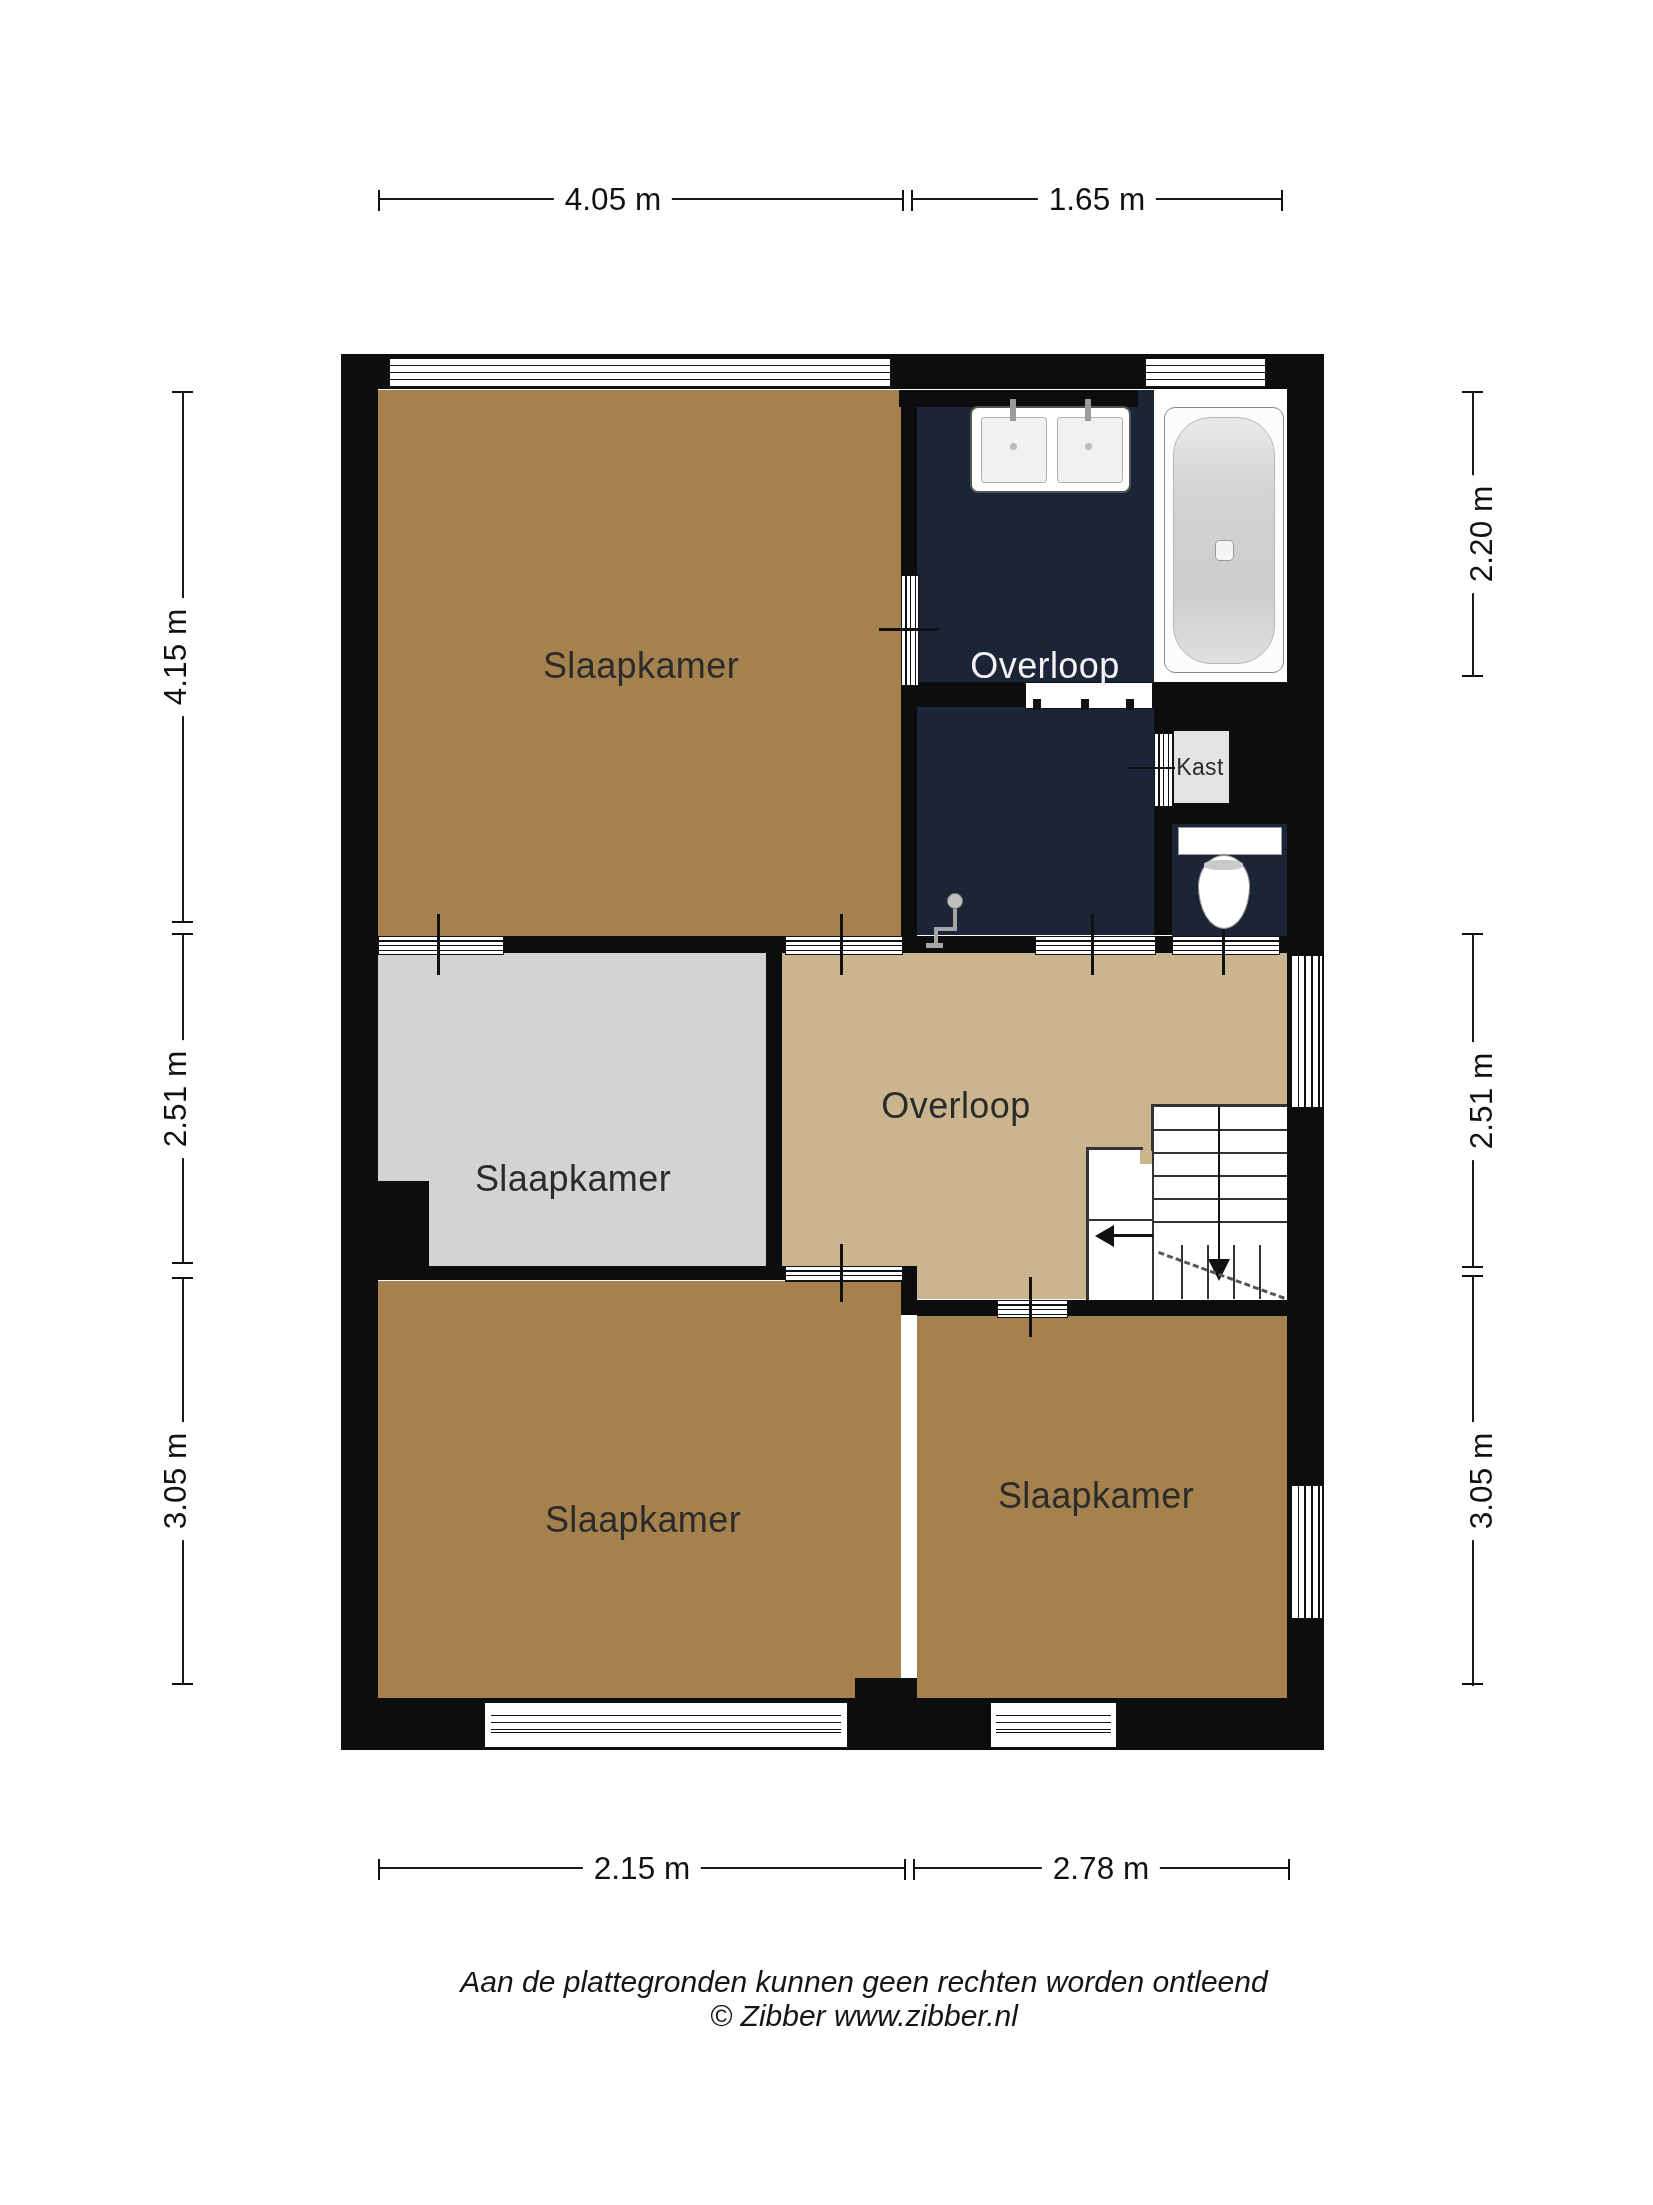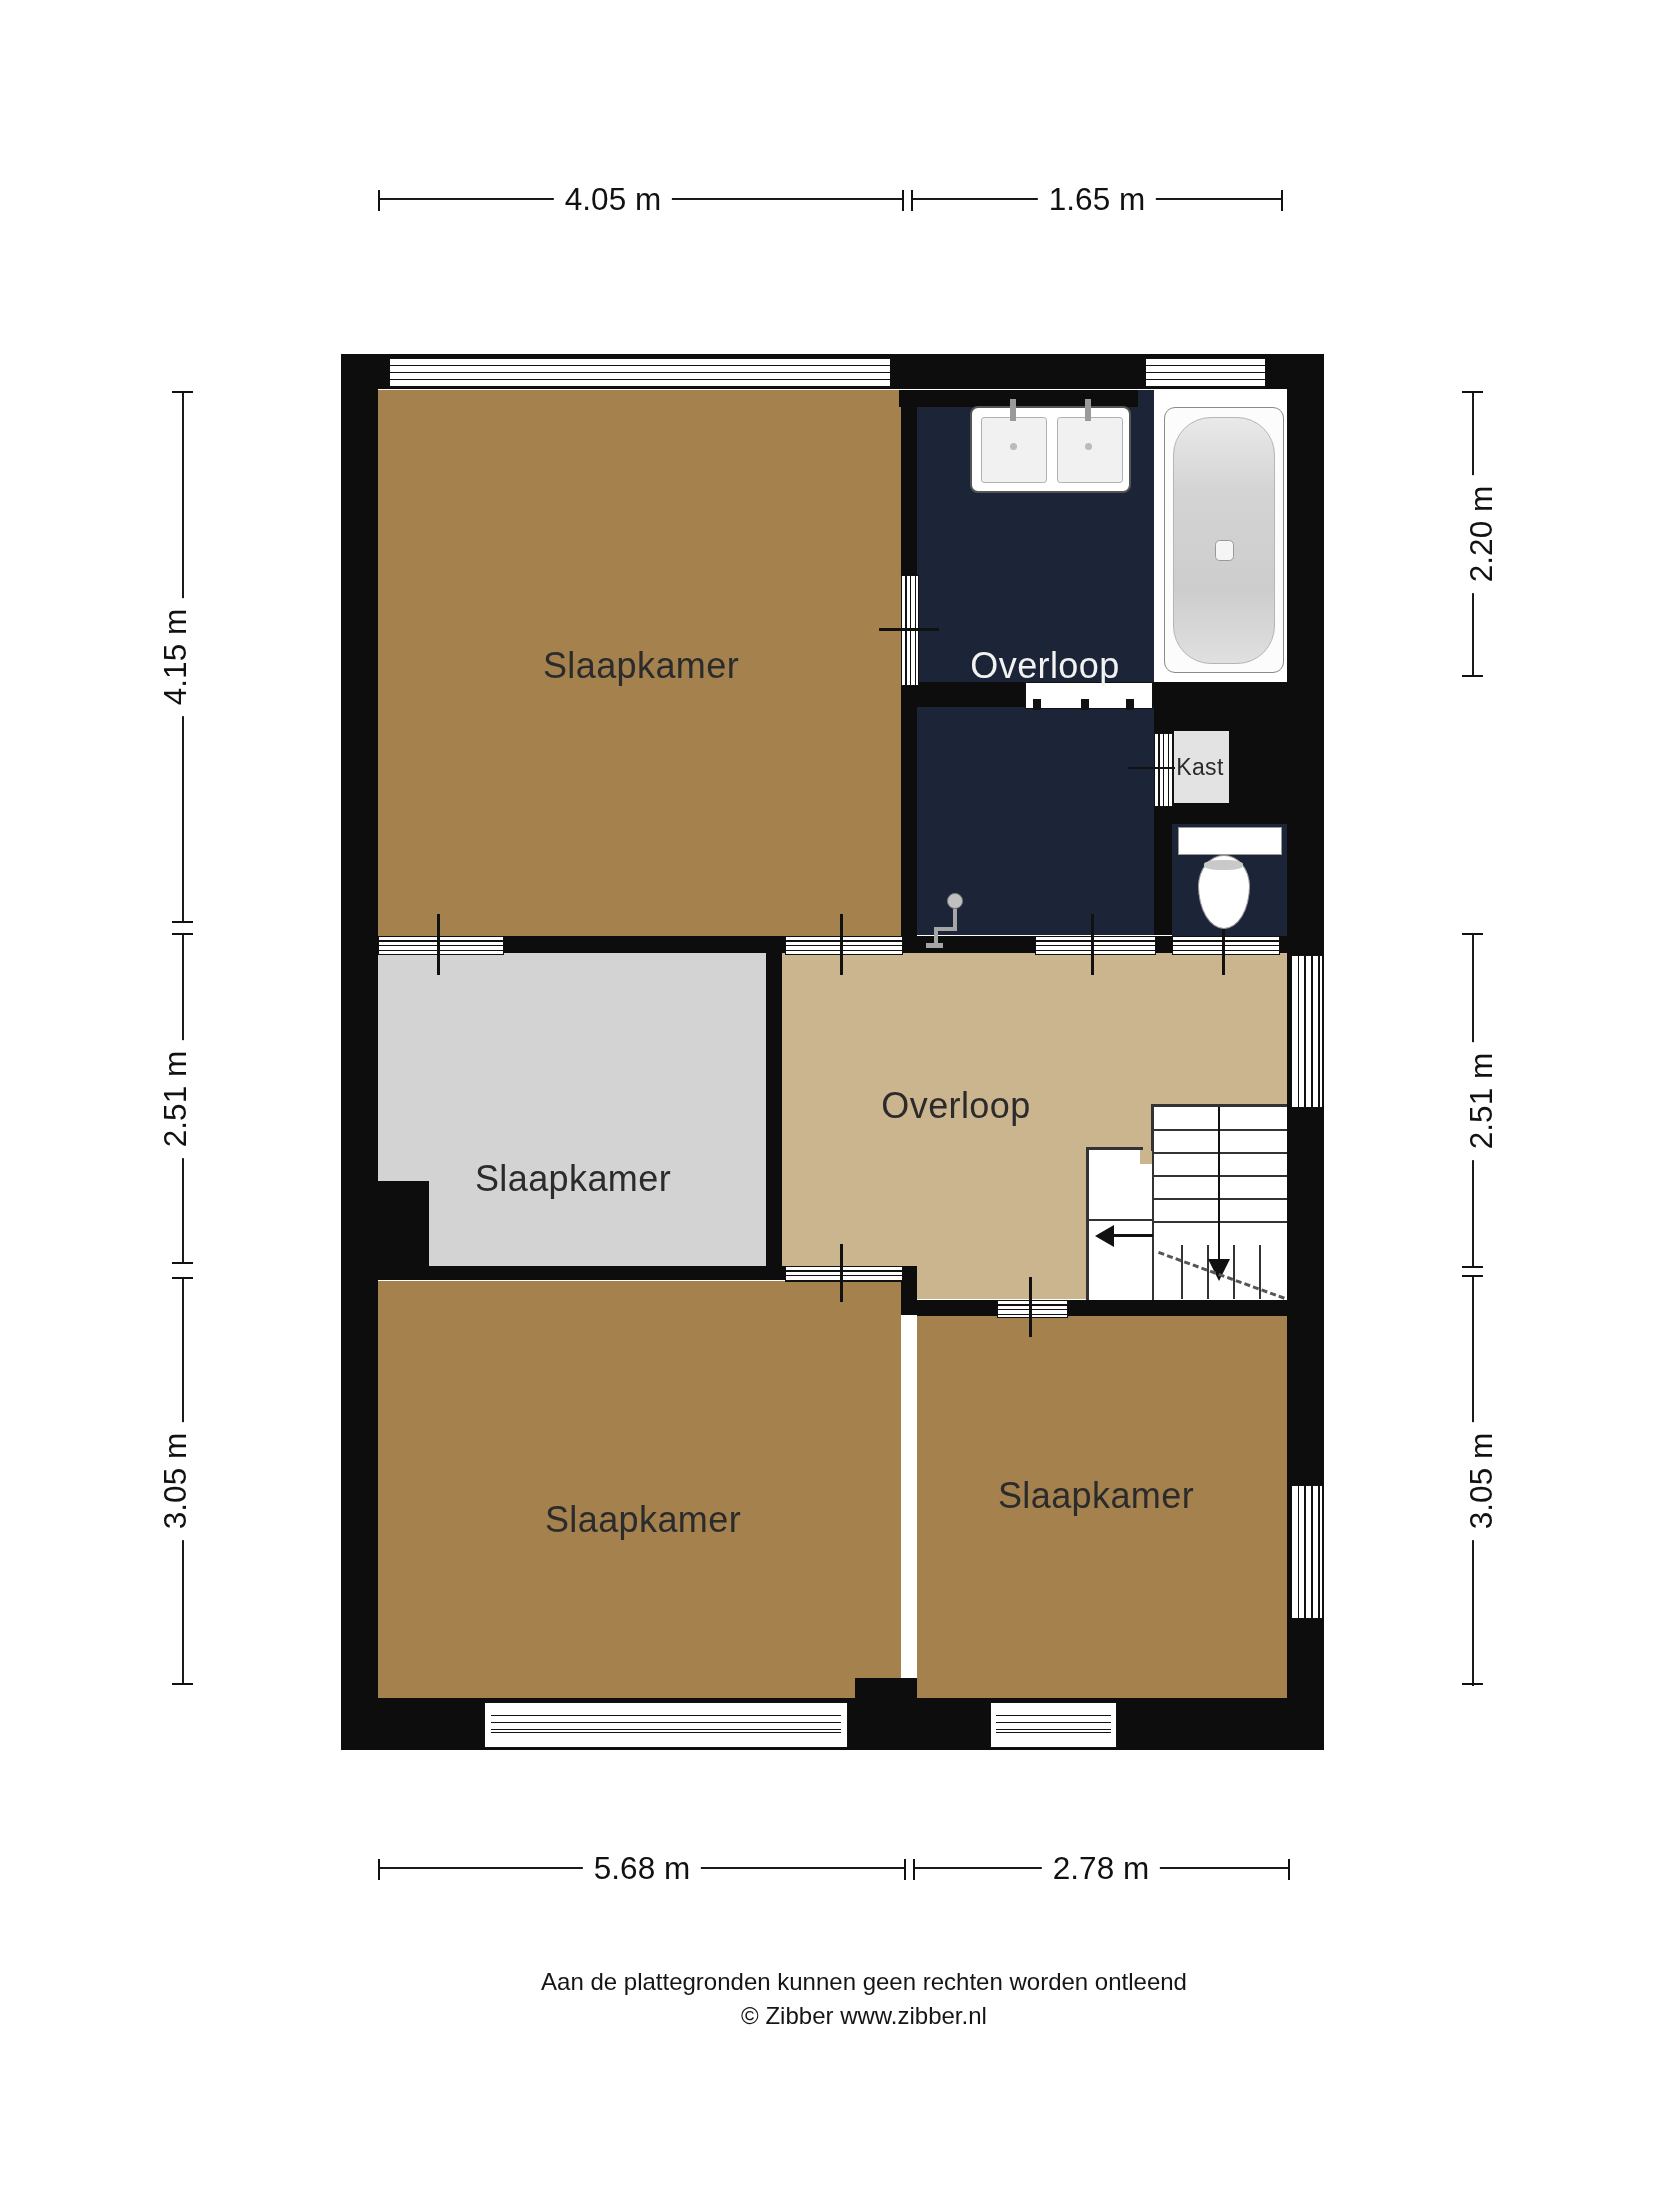--- a/index.html
+++ b/index.html
@@ -19,21 +19,21 @@
   .door-lines-h{background-image:repeating-linear-gradient(180deg,#fff 0px,#fff 3.2px,#111 3.2px,#111 4.7px);}
   .door-lines-v{background-image:repeating-linear-gradient(90deg,#fff 0px,#fff 3.2px,#111 3.2px,#111 4.7px);}
   .tick{position:absolute;background:#111;}
   .dimline{position:absolute;background:#1a1a1a;}
   .room-label{position:absolute;transform:translate(-50%,-50%);font-size:36px;color:#2b2b2b;
               white-space:nowrap;letter-spacing:0.4px;}
   .room-label.light{color:#f2f2f2;}
   .dim-label{position:absolute;transform:translate(-50%,-50%);font-size:31.5px;color:#111;
              background:#fff;padding:1.6px 11px;white-space:nowrap;}
   .dim-label.rot{transform:translate(-50%,-50%) rotate(-90deg);}
-  .footer-text{position:absolute;transform:translate(-50%,-50%);font-size:24px;color:#151515;white-space:nowrap;}
+  .footer-text{position:absolute;transform:translate(-50%,-50%);font-size:30px;color:#151515;white-space:nowrap;font-style:italic;}
   .fixture{position:absolute;box-sizing:border-box;}
   .stair-line{position:absolute;background:#333;}
 </style>
 </head>
 <body>
 
 <div class="canvas">
 
   <div class="floor-bedroom" style="left:378px;top:390px;width:523px;height:546px"></div>
   <div class="floor-bath" style="left:917px;top:390px;width:237px;height:292px"></div>
@@ -164,21 +164,21 @@
   <div class="tick" style="left:1281px;top:190px;width:2.4px;height:20.5px"></div>
   <div class="dim-label" style="left:613px;top:199px">4.05 m</div>
   <div class="dim-label" style="left:1097px;top:199px">1.65 m</div>
 
   <div class="dimline" style="left:379px;top:1867px;width:527px;height:2.4px"></div>
   <div class="tick" style="left:378px;top:1859px;width:2.4px;height:20.5px"></div>
   <div class="tick" style="left:904px;top:1859px;width:2.4px;height:20.5px"></div>
   <div class="dimline" style="left:914px;top:1867px;width:376px;height:2.4px"></div>
   <div class="tick" style="left:913px;top:1859px;width:2.4px;height:20.5px"></div>
   <div class="tick" style="left:1288px;top:1859px;width:2.4px;height:20.5px"></div>
-  <div class="dim-label" style="left:642px;top:1868px">5.68 m</div>
+  <div class="dim-label" style="left:642px;top:1868px">2.15 m</div>
   <div class="dim-label" style="left:1101px;top:1868px">2.78 m</div>
 
   <div class="dimline" style="left:182px;top:391px;width:2.4px;height:532px"></div>
   <div class="tick" style="left:172px;top:391px;width:20.5px;height:2.4px"></div>
   <div class="tick" style="left:172px;top:921px;width:20.5px;height:2.4px"></div>
   <div class="dimline" style="left:182px;top:934px;width:2.4px;height:330px"></div>
   <div class="tick" style="left:172px;top:933px;width:20.5px;height:2.4px"></div>
   <div class="tick" style="left:172px;top:1262px;width:20.5px;height:2.4px"></div>
   <div class="dimline" style="left:182px;top:1278px;width:2.4px;height:407px"></div>
   <div class="tick" style="left:172px;top:1277px;width:20.5px;height:2.4px"></div>

